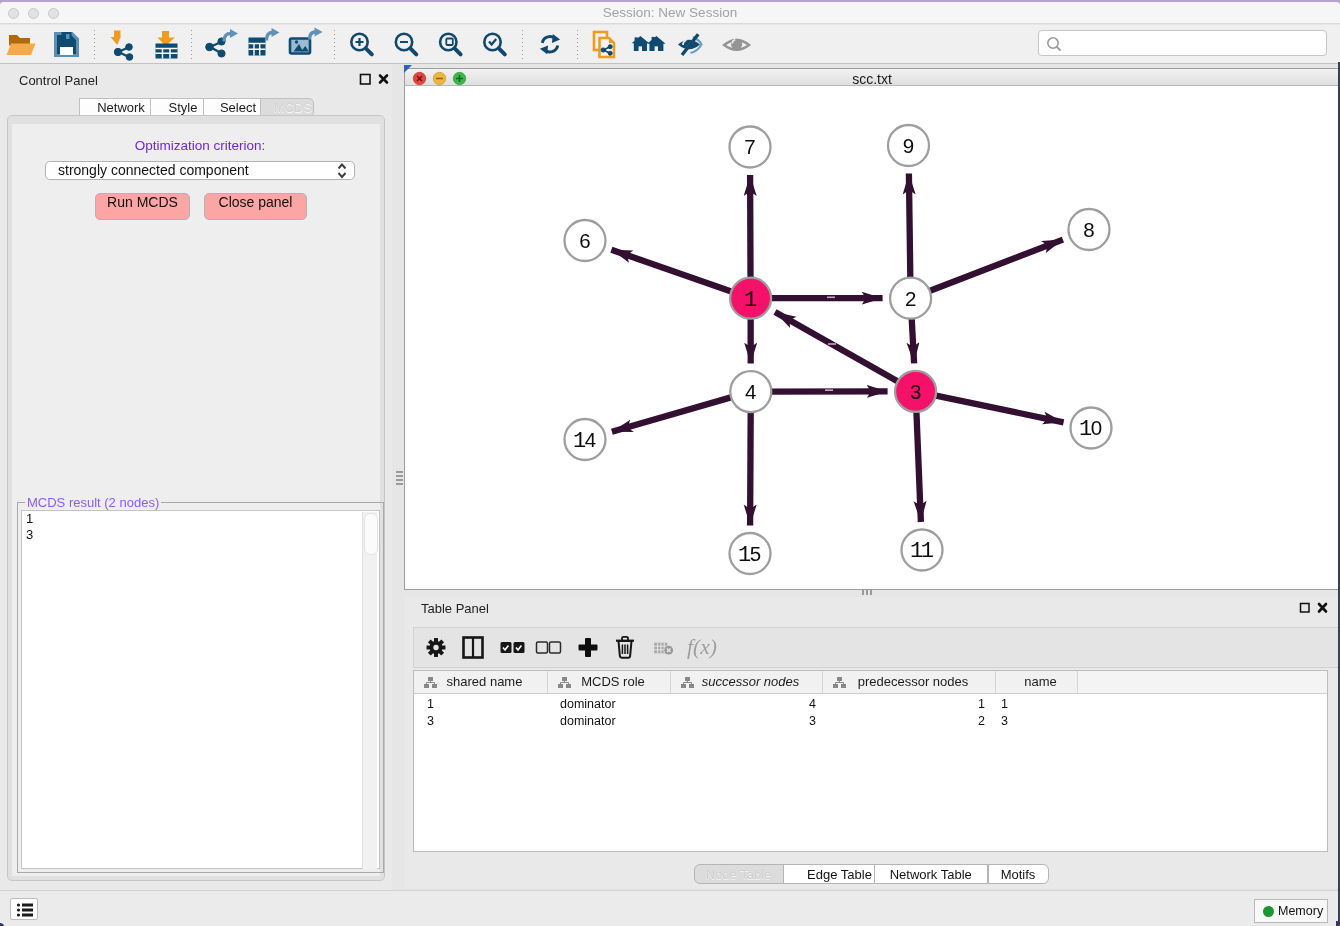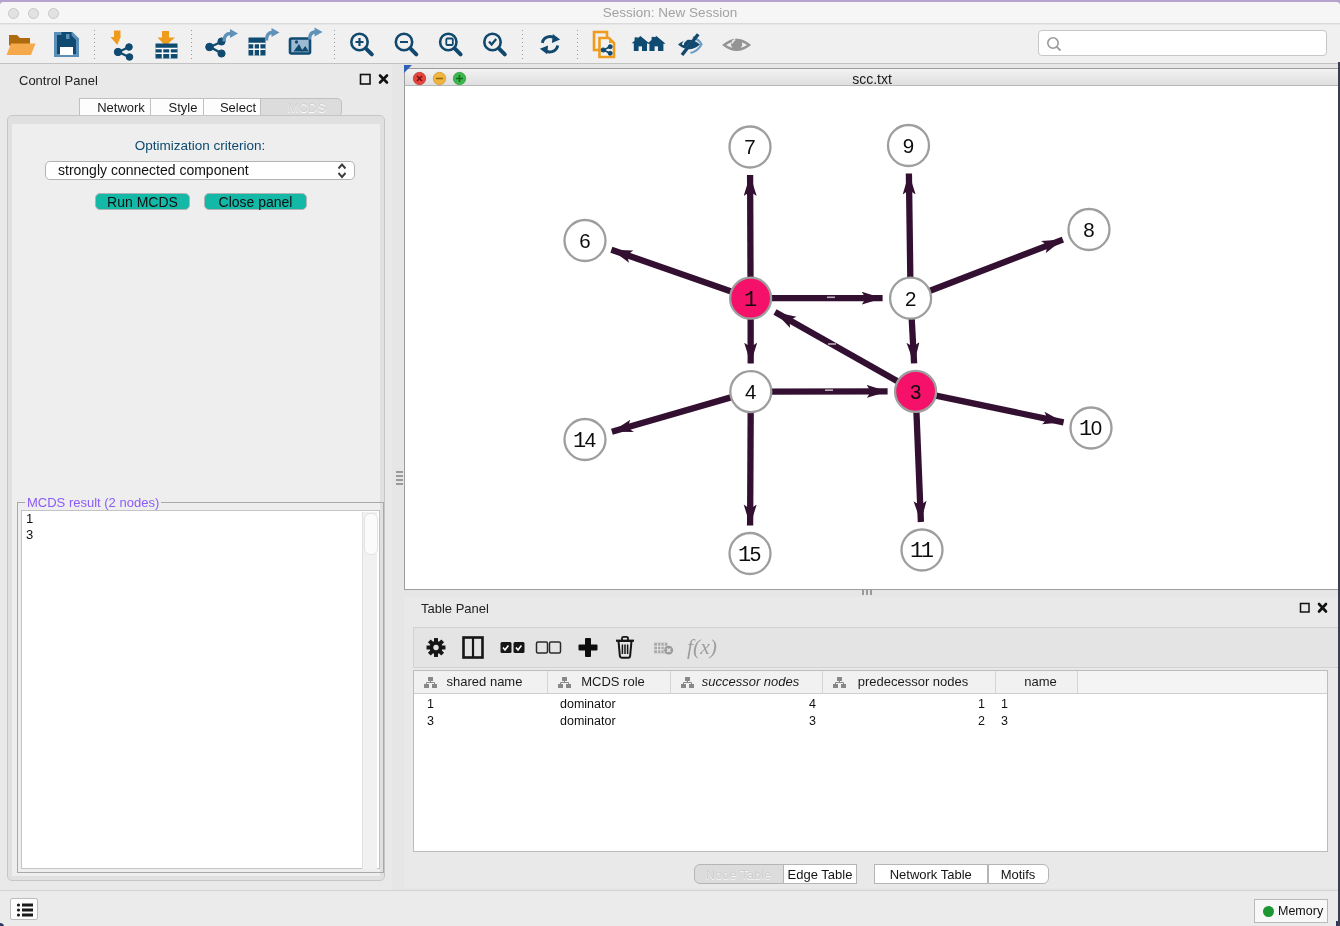--- a/index.html
+++ b/index.html
@@ -23,25 +23,25 @@
             background:#fff; border:1px solid #c6c6c6; border-radius:4px; }
   
   #cpanel { position:absolute; left:0; top:62px; width:392px; height:828px; background:#e9e9e9; }
   #cp-title { position:absolute; left:19px; top:9px; font-size:13px; color:#222; }
   .tab { position:absolute; top:33.5px; height:19px; background:#fdfdfd; border:1px solid #c0c0c0;
          font-size:13px; color:#1a1a1a; text-align:center; line-height:18px;padding-left:12px; }
   #tabpane { position:absolute; left:7px; top:51px; width:378px; height:766px;
              background:#e0e0e0; border:1px solid #c6c6c6; border-radius:5px; }
   #tabinner { position:absolute; left:4px; top:8px; width:368px; height:752px; background:#eeeeee; }
   #optlabel { position:absolute; left:4px; top:22px; width:100%; text-align:center;
-              font-size:13.5px; color:#0c4a6e; }
+              font-size:13.5px; color:#6d28d9; }
   #dropdown { position:absolute; left:37px; top:44.5px; width:310px; height:19px;
               background:#fff; border:1px solid #b3b3b3; border-radius:5px;
               font-size:14px; color:#111; line-height:17px; padding-left:12px; }
-  .btn { position:absolute; top:77px; height:17px; background:#14b8a6; border:1px solid #b3b3b3;
+  .btn { position:absolute; top:77px; height:27px; background:#fca5a5; border:1px solid #b3b3b3;
          border-radius:5px; font-size:14px; color:#111; text-align:center; line-height:17px; }
   #fieldset { position:absolute; left:9px; top:385.5px; width:367px; height:371.5px;
               border:1px solid #a9a9a9; }
   #fslegend { position:absolute; left:7px; top:-8px; background:#eeeeee; font-size:13px;
               color:#8b5cf6; padding:0 2px; }
   #fsbox { position:absolute; left:3px; top:7px; width:359px; height:359px;
            background:#fff; border:1px solid #c4c4c4; }
   #fsbox .ln { font-size:13px; color:#111; margin-left:4px; line-height:16px; }
   #fsscroll { position:absolute; right:2px; top:1px; width:15px; height:357px;
               background:#f1f1f1; border-left:1px solid #e0e0e0; }
@@ -253,21 +253,21 @@
 
   <div id="cpanel">
     <div id="cp-title">Control Panel</div>
     <svg class="abs" style="left:359px; top:9px;" width="32" height="13">
       <rect x="1.5" y="1.5" width="9.5" height="9.5" fill="none" stroke="#111" stroke-width="1.6"></rect>
       <path d="M21 2.5 L28 9.5 M28 2.5 L21 9.5" stroke="#111" stroke-width="2.6" stroke-linecap="round"></path>
     </svg>
     <div class="tab" style="left:79px; width:72px;">Network</div>
     <div class="tab" style="left:150px; width:54px;">Style</div>
     <div class="tab" style="left:203px; width:58px;">Select</div>
-    <div class="tab" style="left:260px; width:82px; background:#dcdcdc; color:#d3d3d3;
+    <div class="tab" style="left:260px; width:54px; background:#dcdcdc; color:#d3d3d3;
          text-shadow:0 1px 0 #fafafa; border-radius:0 5px 5px 0;">MCDS</div>
     <div id="tabpane">
       <div id="tabinner"></div>
       <div id="optlabel">Optimization criterion:</div>
       <div id="dropdown">strongly connected component
         <svg width="12" height="16" style="position:absolute; right:6px; top:1.5px;">
           <path d="M2.5,5.5 L6,1.5 L9.5,5.5" fill="none" stroke="#3c3c3c" stroke-width="1.9"></path>
           <path d="M2.5,10 L6,14 L9.5,10" fill="none" stroke="#3c3c3c" stroke-width="1.9"></path>
         </svg>
       </div>
@@ -463,21 +463,21 @@
       <div class="td" style="left:409px; top:25px; width:162px; text-align:right;">1</div>
       <div class="td" style="left:587px; top:25px;">1</div>
       <div class="td" style="left:13px;  top:41.5px;">3</div>
       <div class="td" style="left:146px; top:41.5px;">dominator</div>
       <div class="td" style="left:257px; top:41.5px; width:145px; text-align:right;">3</div>
       <div class="td" style="left:409px; top:41.5px; width:162px; text-align:right;">2</div>
       <div class="td" style="left:587px; top:41.5px;">3</div>
     </div>
     <div class="btab" style="left:289.5px; width:90px; background:#dcdcdc; color:#cfcfcf;
          text-shadow:0 1px 0 #f5f5f5; border-radius:6px 0 0 6px;">Node Table</div>
-    <div class="btab" style="left:379px; width:74px;">Edge Table</div>
+    <div class="btab" style="left:379px; width:113px;">Edge Table</div>
     <div class="btab" style="left:470px; width:113.5px;">Network Table</div>
     <div class="btab" style="left:583.5px; width:61px; border-radius:0 6px 6px 0;">Motifs</div>
   </div>
 
   <div id="statusbar">
     <div id="listbtn">
       <svg width="26" height="20" style="position:absolute;left:5px;top:3px;">
         <g fill="#1a1a1a">
           <circle cx="2.5" cy="3" r="1.6"></circle>
             <rect x="6" y="1.5" width="11" height="3"></rect>

